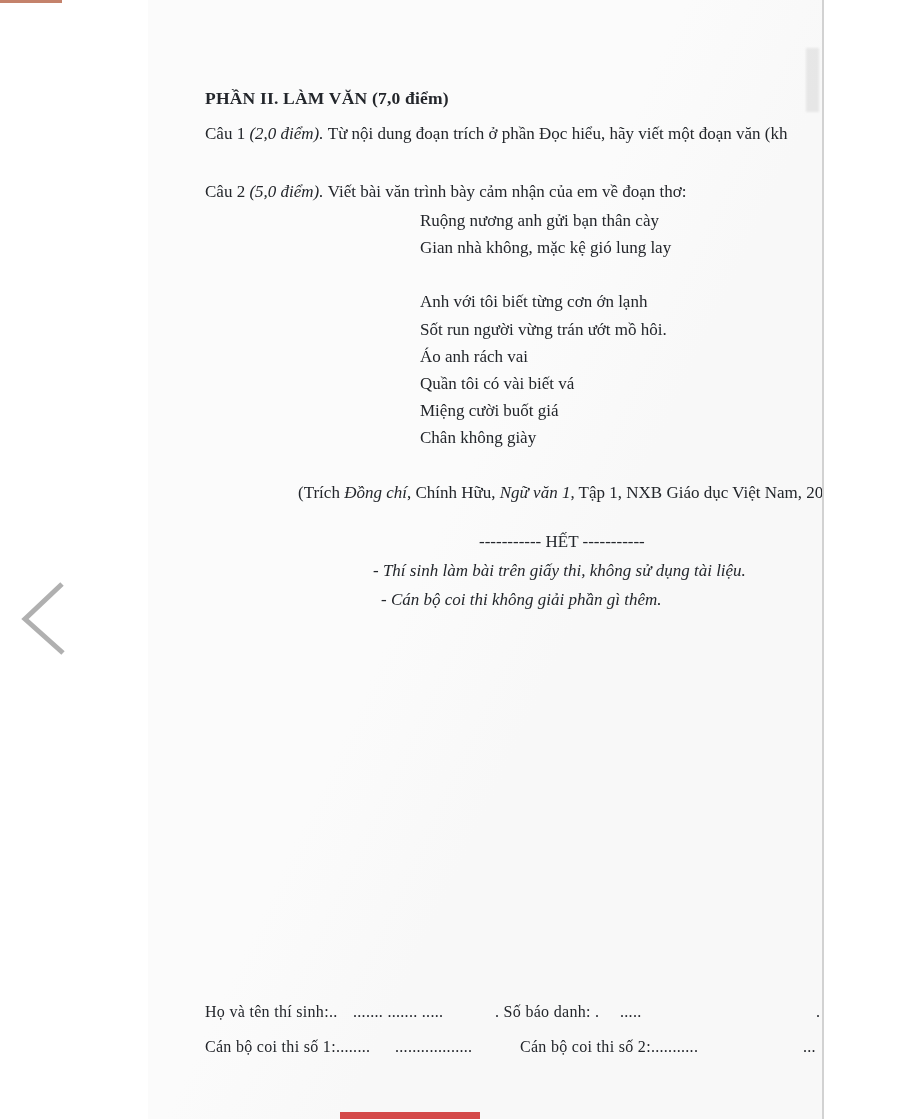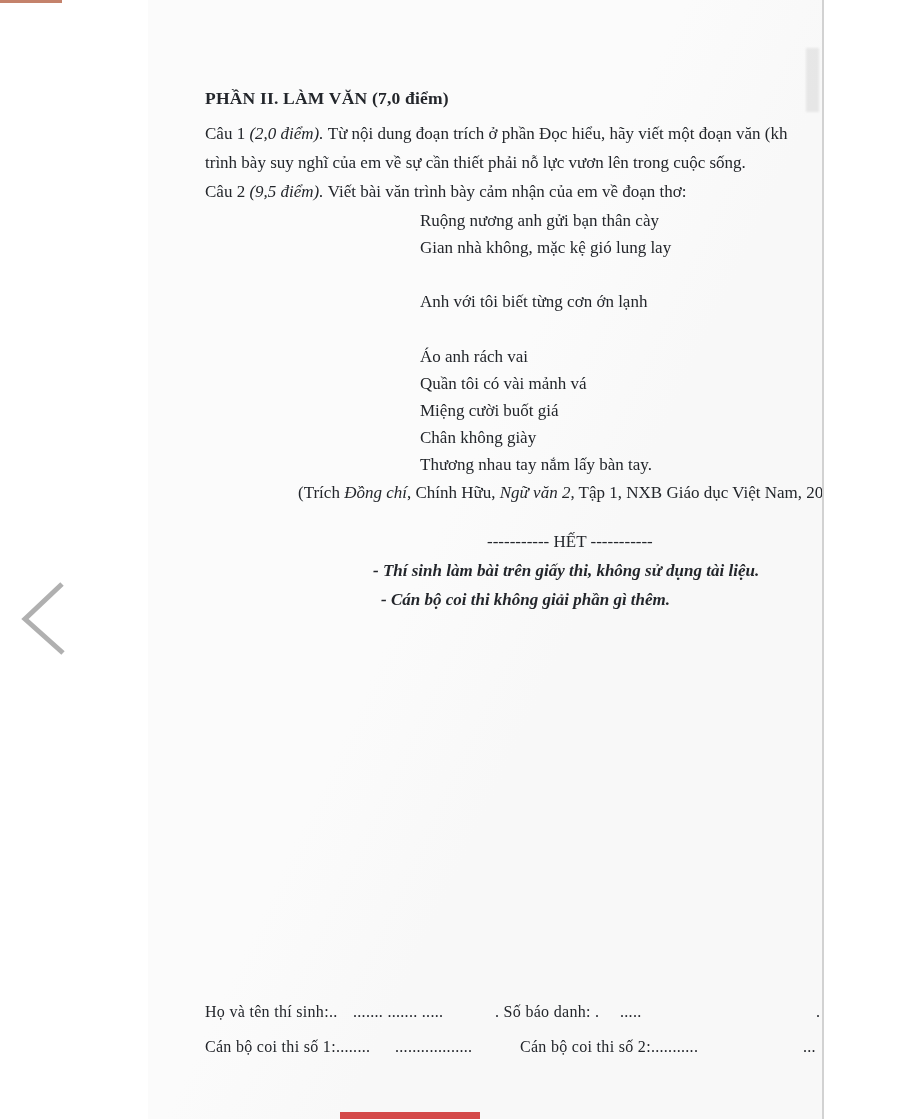--- a/index.html
+++ b/index.html
@@ -32,57 +32,56 @@
     background:#d9d9d9; opacity:.55; filter:blur(1px);
   }
   .line {
     position:absolute; left:57px; white-space:nowrap;
     font-size:17px; line-height:1.25; color:#23262b;
   }
   .title { font-weight:bold; font-size:17.5px; letter-spacing:.2px; }
   .b { font-weight:normal; }
   .i { font-style:italic;text-align:right; }
   .poem-line { left:272px; font-size:17px; }
-  .note { font-style:italic;font-weight:bold; }
+  .note { font-style:italic; }
   .footer-part { position:absolute; white-space:nowrap; font-size:16px; letter-spacing:.3px; }
   .chevron-btn {
     position:absolute; left:18px; top:578px; width:52px; height:82px;
     cursor:pointer; background:none; border:none; padding:0;
   }
 </style>
 </head>
 <body>
 
 <div class="canvas">
 
   <div class="top-strip"></div>
 
   <div class="page">
     <div class="scan-artifact"></div>
 
     <div class="line title" style="top:88px">PHẦN II. LÀM VĂN (7,0 điểm)</div>
 
     <div class="line" style="top:123px"><span class="b">Câu 1 </span><span class="i">(2,0 điểm). </span><span>Từ nội dung đoạn trích ở phần Đọc hiểu, hãy viết một đoạn văn (kh</span></div>
 
-    <div class="line" style="top:152px">trình bày suy nghĩ của em về sự cần thiết phải nỗ lực vươn lên trong cuộc sống.</div>
 
-    <div class="line" style="top:181px"><span class="b">Câu 2 </span><span class="i">(9,5 điểm). </span><span>Viết bài văn trình bày cảm nhận của em về đoạn thơ:</span></div>
+    <div class="line" style="top:181px"><span class="b">Câu 2 </span><span class="i">(5,0 điểm). </span><span>Viết bài văn trình bày cảm nhận của em về đoạn thơ:</span></div>
 
     <div class="line poem-line" style="top:210px">Ruộng nương anh gửi bạn thân cày</div>
     <div class="line poem-line" style="top:237px">Gian nhà không, mặc kệ gió lung lay</div>
     <div class="line poem-line" style="top:291px">Anh với tôi biết từng cơn ớn lạnh</div>
+    <div class="line poem-line" style="top:319px">Sốt run người vừng trán ướt mồ hôi.</div>
     <div class="line poem-line" style="top:346px">Áo anh rách vai</div>
-    <div class="line poem-line" style="top:373px">Quần tôi có vài mảnh vá</div>
+    <div class="line poem-line" style="top:373px">Quần tôi có vài biết vá</div>
     <div class="line poem-line" style="top:400px">Miệng cười buốt giá</div>
     <div class="line poem-line" style="top:427px">Chân không giày</div>
-    <div class="line poem-line" style="top:454px">Thương nhau tay nắm lấy bàn tay.</div>
 
-    <div class="line" style="top:482px; left:150px"><span>(Trích </span><span class="i">Đồng chí</span><span>, Chính Hữu, </span><span class="i">Ngữ văn 2</span><span>, Tập 1, NXB Giáo dục Việt Nam, 201</span></div>
+    <div class="line" style="top:482px; left:150px"><span>(Trích </span><span class="i">Đồng chí</span><span>, Chính Hữu, </span><span class="i">Ngữ văn 1</span><span>, Tập 1, NXB Giáo dục Việt Nam, 201</span></div>
 
-    <div class="line" style="top:531px; left:339px">----------- HẾT -----------</div>
+    <div class="line" style="top:531px; left:331px">----------- HẾT -----------</div>
 
     <div class="line note" style="top:560px; left:225px">- Thí sinh làm bài trên giấy thi, không sử dụng tài liệu.</div>
     <div class="line note" style="top:589px; left:233px">- Cán bộ coi thi không giải phần gì thêm.</div>
 
     <span class="footer-part" style="top:1003px; left:57px">Họ và tên thí sinh:..</span>
     <span class="footer-part" style="top:1003px; left:205px">....... ....... .....</span>
     <span class="footer-part" style="top:1003px; left:347px">. Số báo danh: .</span>
     <span class="footer-part" style="top:1003px; left:472px">.....</span>
     <span class="footer-part" style="top:1003px; left:668px">.</span>
 

